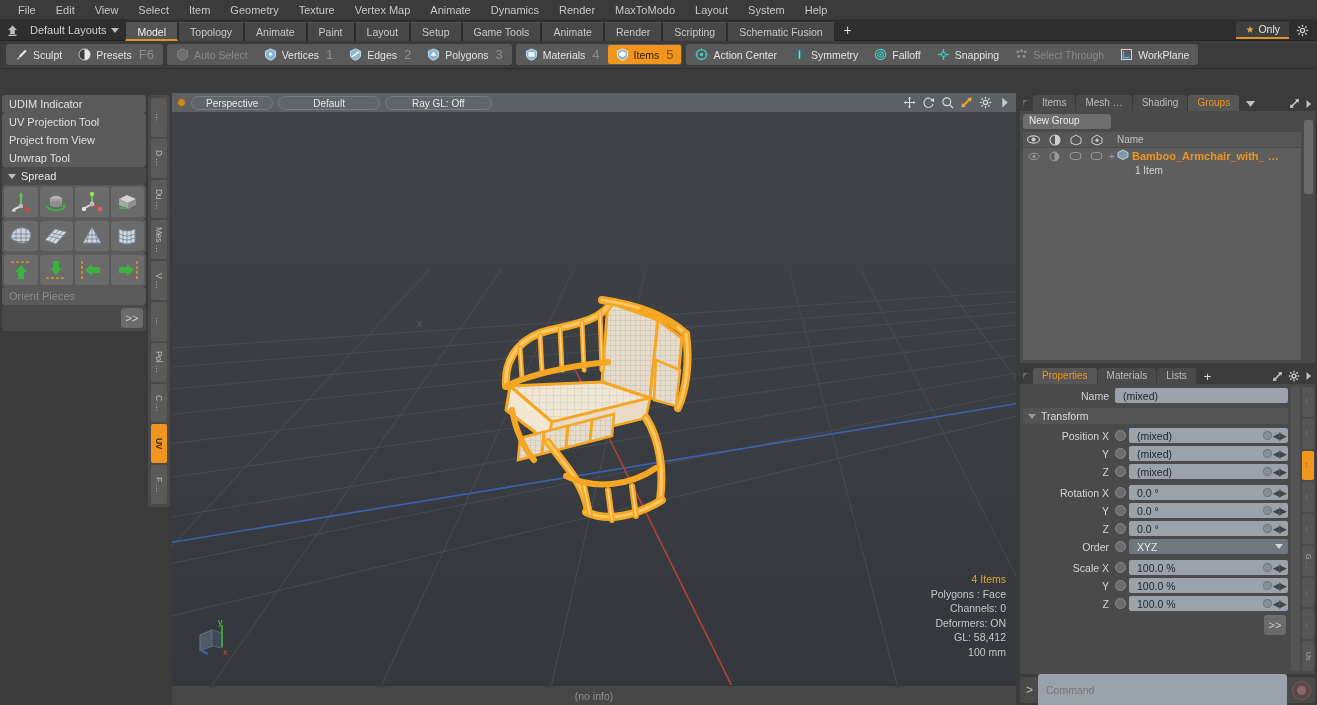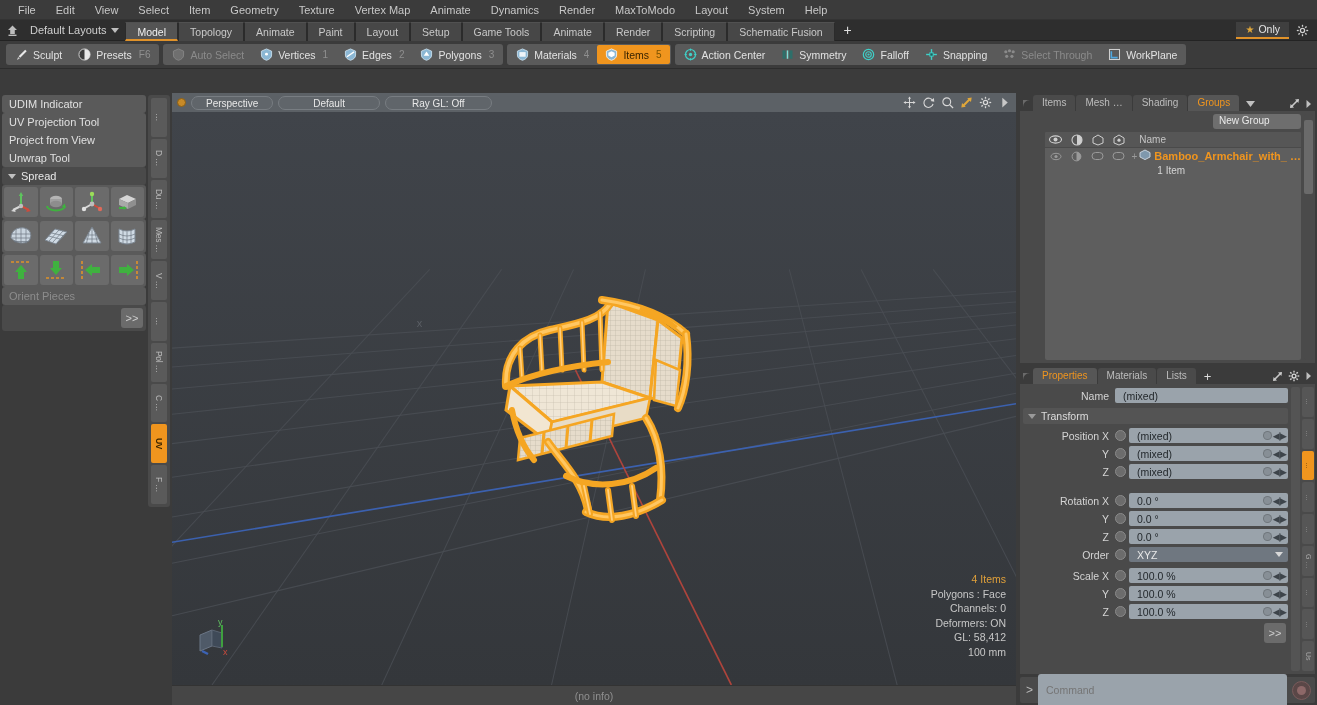--- a/index.html
+++ b/index.html
@@ -73,21 +73,21 @@
     height: 28px; background: #3b3b3b; display: flex; align-items: center; gap: 4px;
     padding: 0 6px; border-bottom: 1px solid #2d2d2d;
   }
   .mgroup { display: flex; align-items: center; background: #5a5a5a; border-radius: 3px; height: 21px; padding: 0 1px; }
   .mbtn {
     display: flex; align-items: center; gap: 5px; height: 19px; padding: 0 8px;
     font-size: 10.5px; color: #e2e2e2; border-radius: 2px; white-space: nowrap;
   }
   .mbtn.active { background: #f0951e; color: #3a2400; }
   .mbtn.dim { color: #8b8b8b; }
-  .mbtn .num { color: #8f8f8f; font-size: 10px; margin-left: 2px; }
+  .mbtn .num { color: #8f8f8f; font-size: 13px; margin-left: 2px; }
   .mbtn.active .num { color: #7a5200; }
   .ico { width: 13px; height: 13px; flex: 0 0 auto; display:block; }
 
   
   .main { position: absolute; top: 91px; left: 0; right: 0; bottom: 0; display: flex; }
 
   
   .leftpanel { width: 172px; background: #3b3b3b; display: flex; position: relative; }
   .lp-inner { width: 148px; padding: 4px 2px 0 2px; display: flex; flex-direction: column; gap: 0; }
   .lrow {
@@ -155,21 +155,21 @@
     height: 18px; display: flex; align-items: flex-end; background: #3b3b3b; position: relative; gap: 1px;
   }
   .ptab-corner { width: 12px; height: 16px; display:flex;align-items:center;justify-content:center; }
   .ptab {
     height: 16px; line-height: 15px; padding: 0 9px; font-size: 10px; color: #bdbdbd;
     background: #4a4a4a; border-radius: 3px 3px 0 0;
   }
   .ptab.active { background: #565656; color: #f0951e; }
   .ptab-icons { margin-left: auto; display: flex; align-items: center; gap: 5px; padding-right: 3px; }
   .pbody { flex: 1; display: flex; background: #4a4a4a; }
-  .pmain { flex: 1; padding: 3px; display: flex; flex-direction: column; gap: 3px; min-width: 0; align-items: flex-end; }
+  .pmain { flex: 1; padding: 3px; display: flex; flex-direction: column; gap: 3px; min-width: 0; }
   .newgroup-btn {
     width: 88px; height: 15px; line-height: 14px; background: #6e6e6e; border-radius: 3px;
     font-size: 10px; color: #eaeaea; padding-left: 6px;
   }
   .tree { flex: 1; background: #5e5e5e; border-radius: 2px; display: flex; flex-direction: column; overflow: hidden; }
   .tree-head { height: 16px; display: flex; align-items: center; background: #565656; border-bottom: 1px solid #4a4a4a; }
   .th-ico { width: 21px; display: flex; align-items: center; justify-content: center; }
   .th-name { padding-left: 10px; font-size: 10px; color: #c4c4c4; }
   .tree-row { height: 16px; display: flex; align-items: center; background: #5e5e5e; }
   .tr-cell { width: 21px; display: flex; align-items: center; justify-content: center; }
@@ -987,21 +987,21 @@
                 </div>
                 <div class="prow">
                   <span class="plabel">Z</span>
                   <span class="pdot"></span>
                   <span class="pfield">
                     <span>(mixed)</span>
                     <span class="endcircle"></span>
                     <span class="arrows">◀|▶</span>
                   </span>
                 </div>
-                <div class="prow" style="margin-top: 12px;">
+                <div class="prow" style="margin-top: 4px;">
                   <span class="plabel">Rotation X</span>
                   <span class="pdot"></span>
                   <span class="pfield">
                     <span>0.0 °</span>
                     <span class="endcircle"></span>
                     <span class="arrows">◀|▶</span>
                   </span>
                 </div>
                 <div class="prow">
                   <span class="plabel">Y</span>

